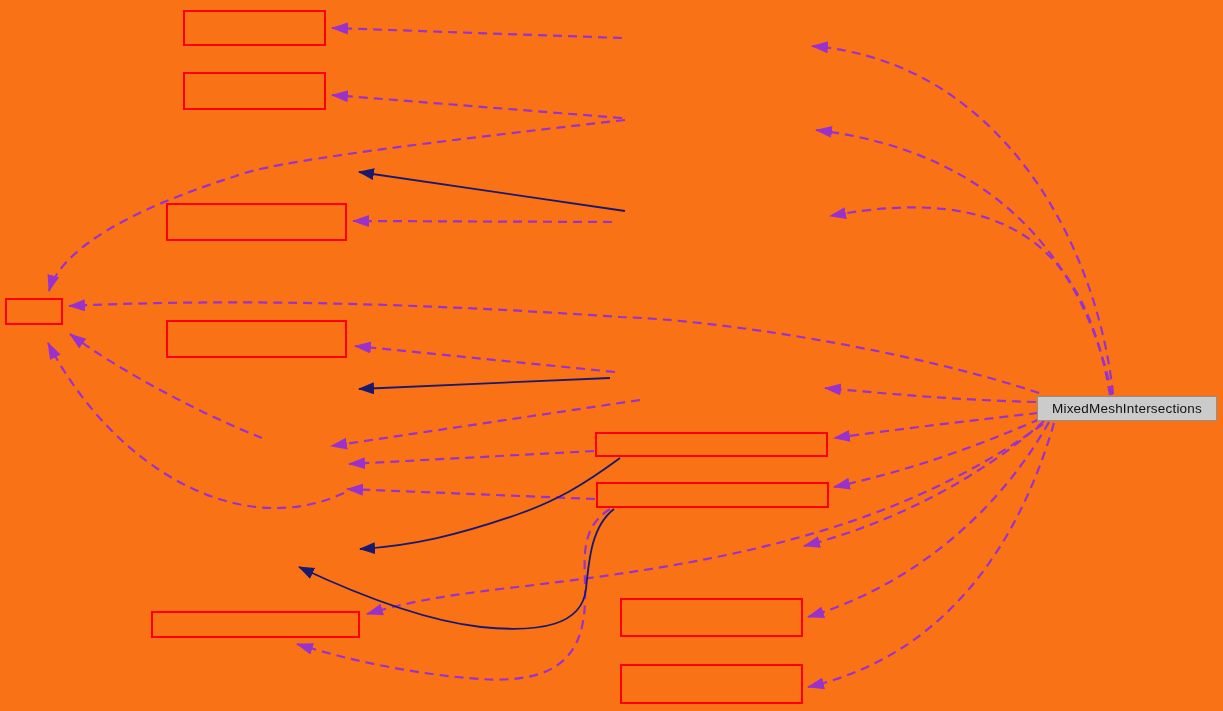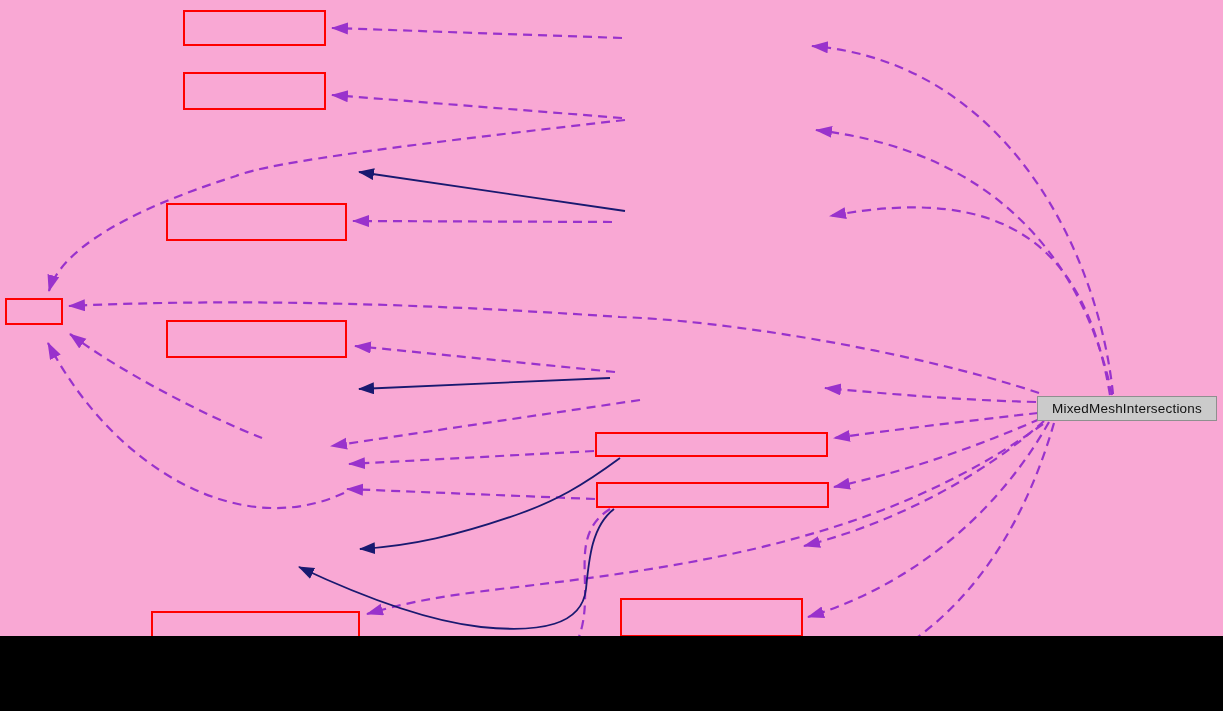--- a/index.html
+++ b/index.html
@@ -3,22 +3,22 @@
 <meta charset="utf-8">
 <style>
   html, body {
     margin: 0;
     padding: 0;
     background: #000;
   }
   #canvas {
     position: relative;
     width: 1223px;
-    height: 636px;
-    background: #f9a8d4;
+    height: 711px;
+    background: #f97316;
     overflow: hidden;
     font-family: "Liberation Sans", sans-serif;
   }
   #edges-svg {
     position: absolute;
     left: 0; top: 0;
     width: 1223px;
     height: 711px;
   }
   .class-node {

